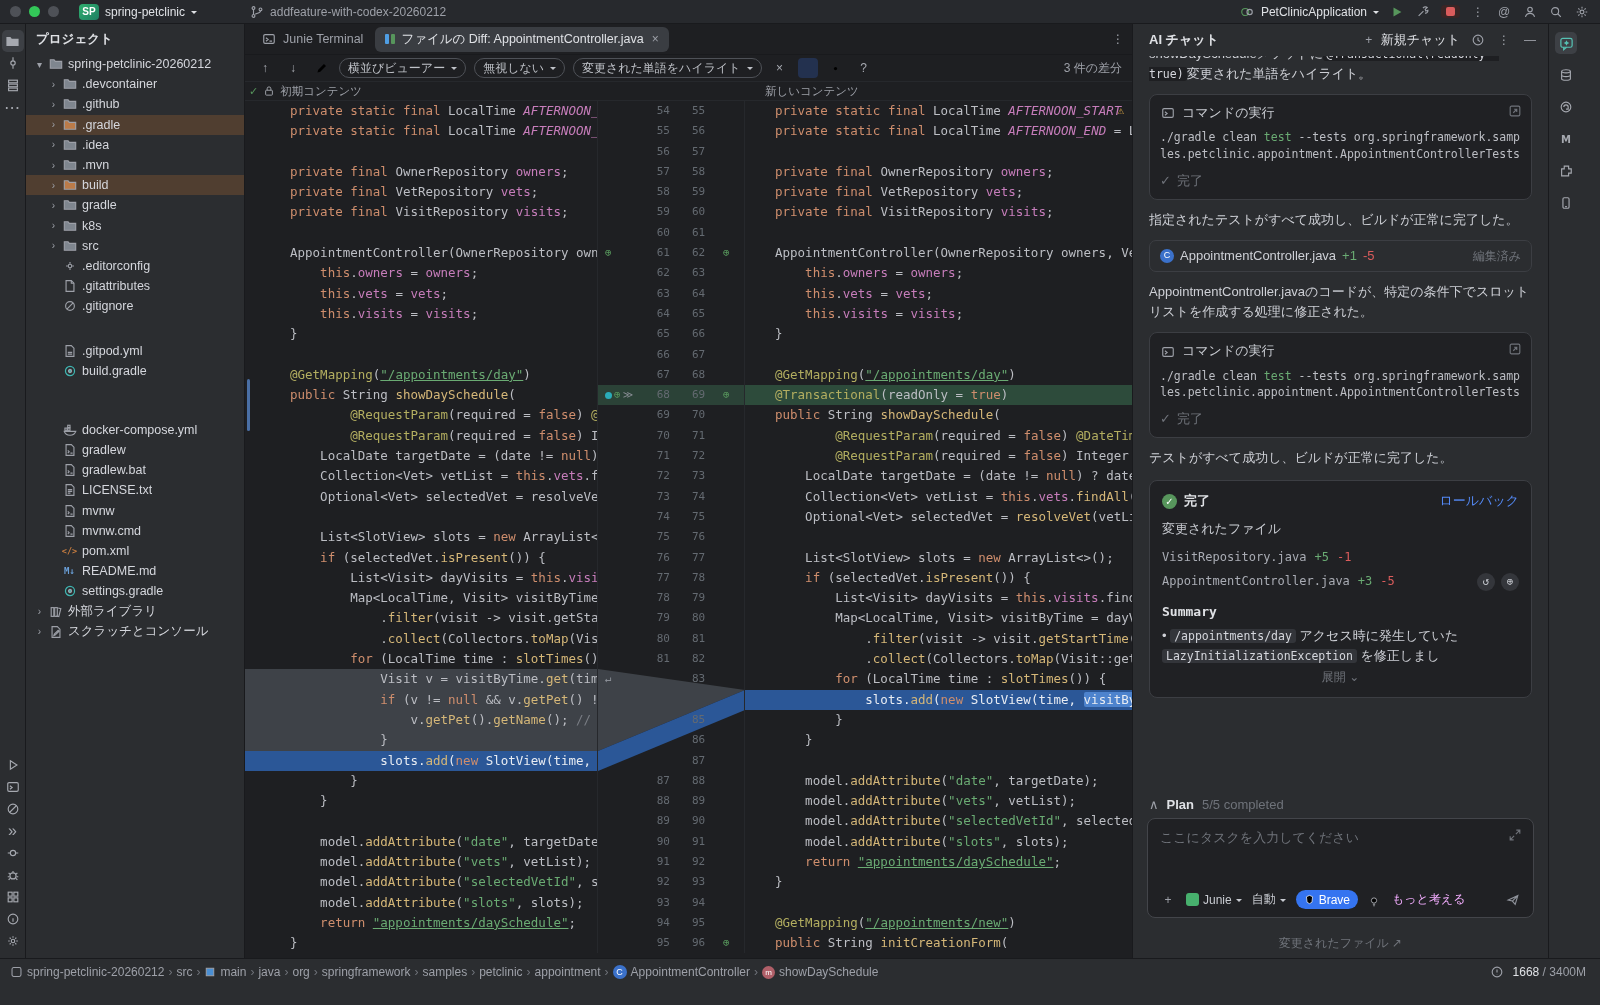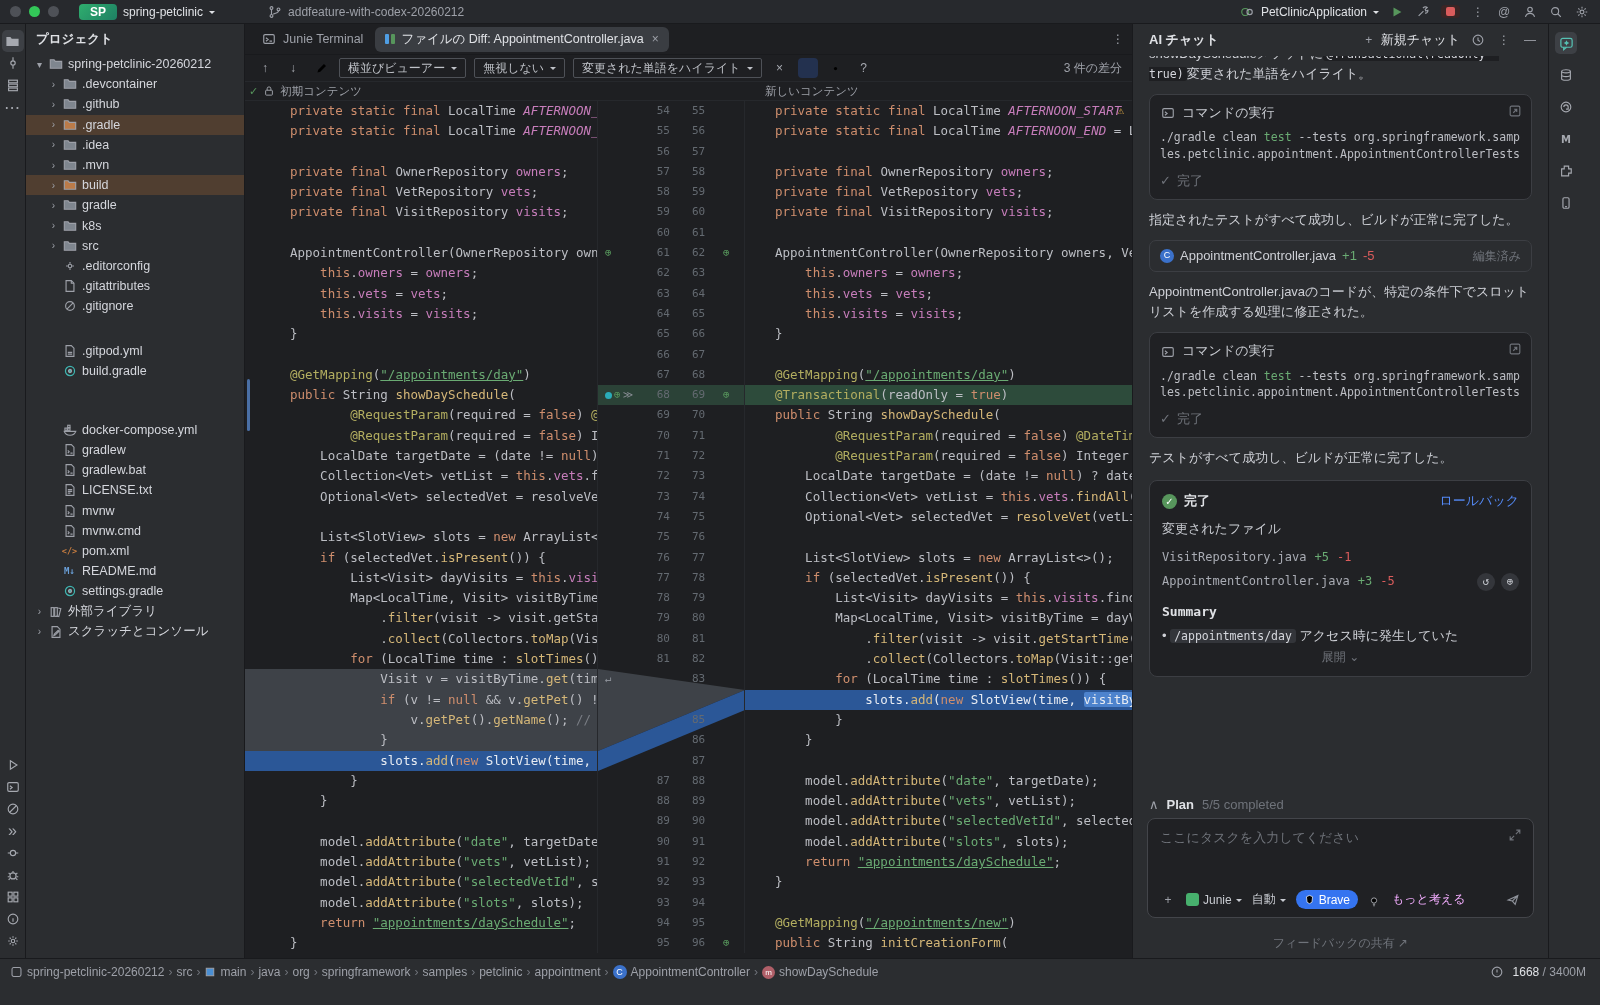--- a/index.html
+++ b/index.html
@@ -12,21 +12,21 @@
   html,body{background:#101114}
   body{width:1600px;height:1005px;font-family:"Liberation Sans","DejaVu Sans",sans-serif;color:var(--txt);overflow:hidden}
   #app{width:1600px;height:1005px;display:flex;flex-direction:column;background:var(--editor)}
 
   
   .titlebar{height:24px;background:#27292d;border-bottom:1px solid var(--border);display:flex;align-items:center;font-size:12px;color:var(--dim);flex:0 0 24px}
   .dots{display:flex;gap:8px;margin:0 14px 0 10px}
   .dot{width:11px;height:11px;border-radius:50%}
   .dot.d1,.dot.d3{background:#4e5157}.dot.d2{background:#33c758}
   .proj-widget{display:flex;align-items:center;gap:6px;color:var(--txt);padding:2px 6px;border-radius:4px}
-  .sp-logo{width:38px;height:16px;border-radius:4px;background:linear-gradient(135deg,#2fae6e,#1e7f63);color:#fff;font-size:12px;font-weight:bold;display:flex;align-items:center;justify-content:center}
+  .sp-logo{width:20px;height:16px;border-radius:4px;background:linear-gradient(135deg,#2fae6e,#1e7f63);color:#fff;font-size:10px;font-weight:bold;display:flex;align-items:center;justify-content:center}
   .branch-widget{display:flex;align-items:center;gap:5px;margin-left:46px;color:var(--dim)}
   .tb-right{margin-left:auto;display:flex;align-items:center;gap:10px;padding-right:10px}
   .runcfg{display:flex;align-items:center;gap:6px;color:var(--txt)}
   .stopbox{background:#3a2525;border-radius:4px;padding:2px 5px;display:flex;align-items:center}
   .stopsq{width:9px;height:9px;background:var(--red);border-radius:2px;display:inline-block}
   .cdn{display:inline-block;width:0;height:0;border:3.5px solid transparent;border-top-color:currentColor;margin-top:4px}
   .ic{display:inline-flex;width:16px;height:16px;align-items:center;justify-content:center;color:var(--dim);font-size:12px;line-height:1}
   .ic svg{width:14px;height:14px;stroke:currentColor;fill:none;stroke-width:1.3}
 
   
@@ -52,21 +52,21 @@
   .tabbar{height:31px;display:flex;align-items:center;border-bottom:1px solid var(--border);padding:0 6px;font-size:12.5px;color:var(--dim)}
   .tab{display:flex;align-items:center;gap:6px;padding:4px 10px;border-radius:6px;margin-right:2px}
   .tab.active{background:#3a3d42;color:var(--txt)}
   .tab .close{color:var(--dim);font-size:12px;margin-left:2px}
   .tabbar .kebab{margin-left:auto;color:var(--dim)}
   .difficon{display:inline-flex;gap:2px}
   .difficon i{width:4px;height:10px;border-radius:1px;display:inline-block}
   .difficon .a{background:#4f9ee3}.difficon .b{background:#57965c}
 
   .dtoolbar{height:27px;display:flex;align-items:center;gap:8px;padding:0 10px;border-bottom:1px solid #26282c;font-size:12px;color:#bfc2c8}
-  .pill{display:flex;align-items:center;gap:6px;border:1px solid #4e5157;border-radius:2px;padding:2px 8px;height:20px}
+  .pill{display:flex;align-items:center;gap:6px;border:1px solid #4e5157;border-radius:10px;padding:2px 8px;height:20px}
   .tbtn{color:#a6a9b0;display:flex;align-items:center;justify-content:center;width:20px;height:20px;border-radius:4px}
   .tbtn.blue{background:rgba(53,116,240,.22);color:#6ea0f7}
   .diffcount{margin-left:auto;color:var(--dim)}
 
   .dheads{height:19px;display:flex;align-items:center;border-bottom:1px solid #26282c;font-size:11.5px;color:var(--dim)}
   .dh-left{width:353px;display:flex;align-items:center;gap:5px;padding-left:4px}
   .dh-gut{width:147px}
   .dh-right{flex:1;padding-left:20px}
   .inspcheck{color:#57965c;font-size:11px}
 
@@ -801,20 +801,21 @@
                 <span class="minus-n">-5</span>
                 <span class="facts">
                   <span class="cact">↺</span>
                   <span class="cact">⊕</span>
                 </span>
               </div>
             </div>
           <div class="rc-sum">Summary</div>
           <div class="sum-clip">
             <div>• <span class="codechip">/appointments/day</span><span> アクセス時に発生していた</span></div>
+            <div><span class="codechip">LazyInitializationException</span><span> を修正しまし</span></div>
           </div>
           <div class="expandrow"><span>展開</span> ⌄</div>
         </div>
       </div>
 
       <div class="plan-row">
         <span style="color:#9da0a8">∧</span>
         <span class="plan-lbl">Plan</span>
         <span class="plan-status">5/5 completed</span>
       </div>
@@ -854,21 +855,21 @@
             <span class="sendbtn ic">
                 <svg viewBox="0 0 16 16" width="14" height="14">
                   <path d="M2.5 8 13.5 3l-3 10-3.2-3.8zM13.5 3 7.3 9.2"></path>
                 </svg>
               </span>
           </div>
         </div>
       </div>
 
       <div class="chat-footer">
-        <span>フィードバックの共有 ↗</span>
+        <span>変更されたファイル ↗</span>
       </div>
     </div>
 
     <div class="rstrip" id="rstrip">
         <span class="stripic active">
           <svg viewBox="0 0 16 16" width="15" height="15">
             <rect x="2" y="2.5" width="12" height="9.5" rx="2" fill="none" stroke="#56c2b4" stroke-width="1.3"></rect>
             <path d="M8 4.5l1 2 2 1-2 1-1 2-1-2-2-1 2-1z" fill="#56c2b4"></path>
             <path d="M5 12v2.5L8 12" fill="none" stroke="#56c2b4" stroke-width="1.3"></path>
           </svg>

